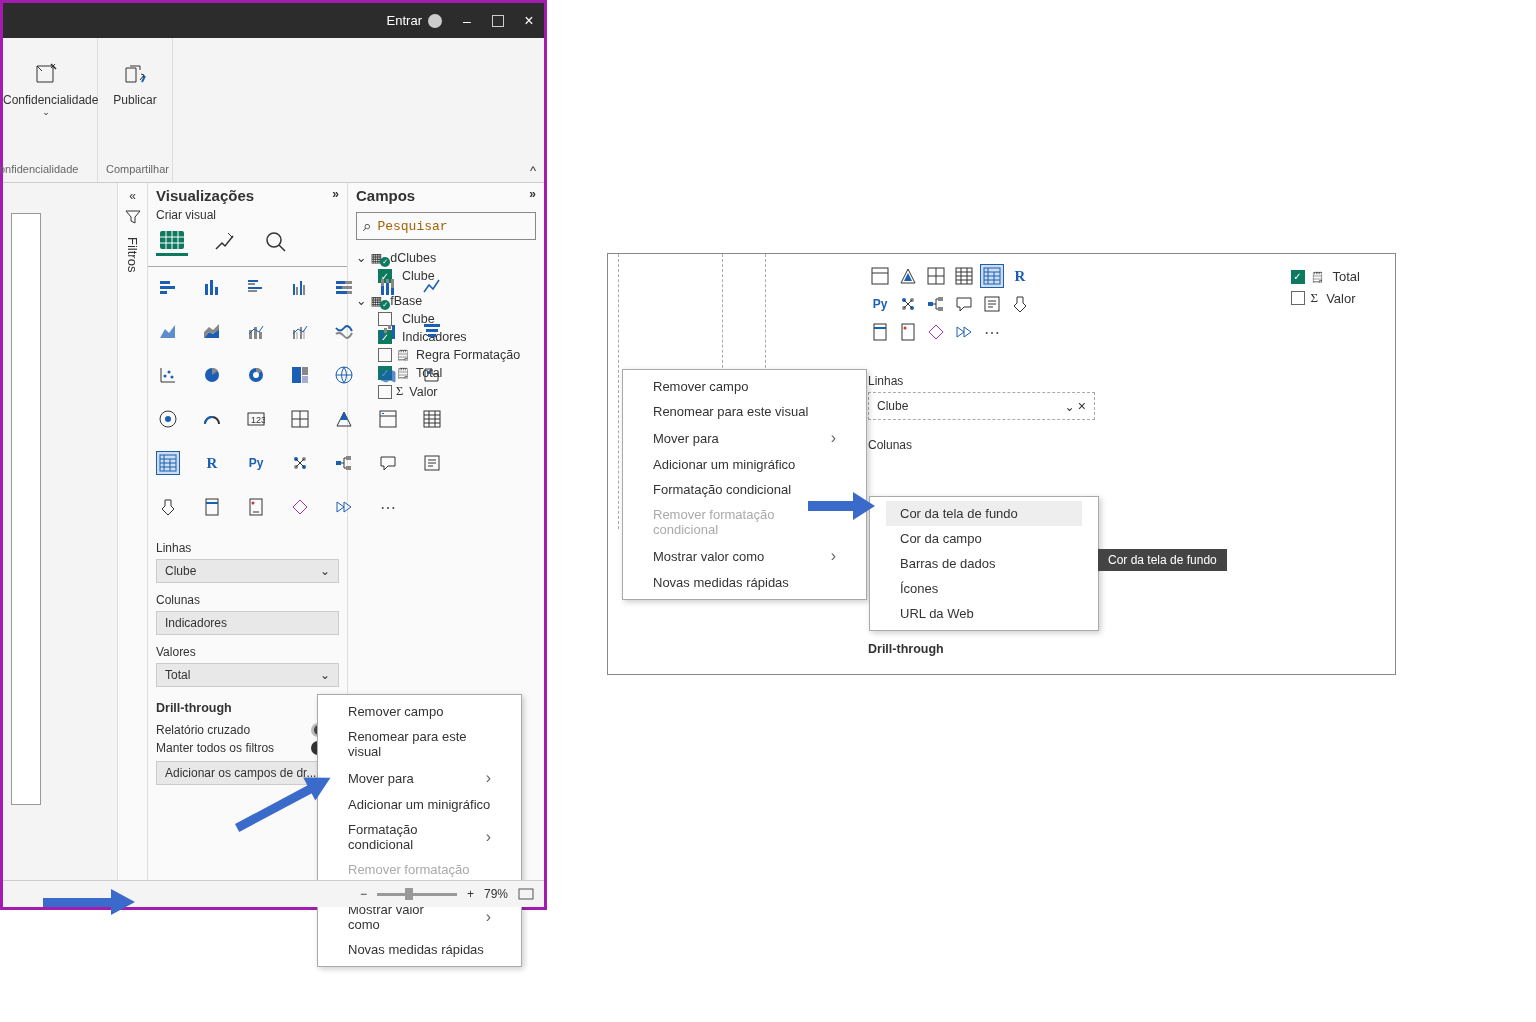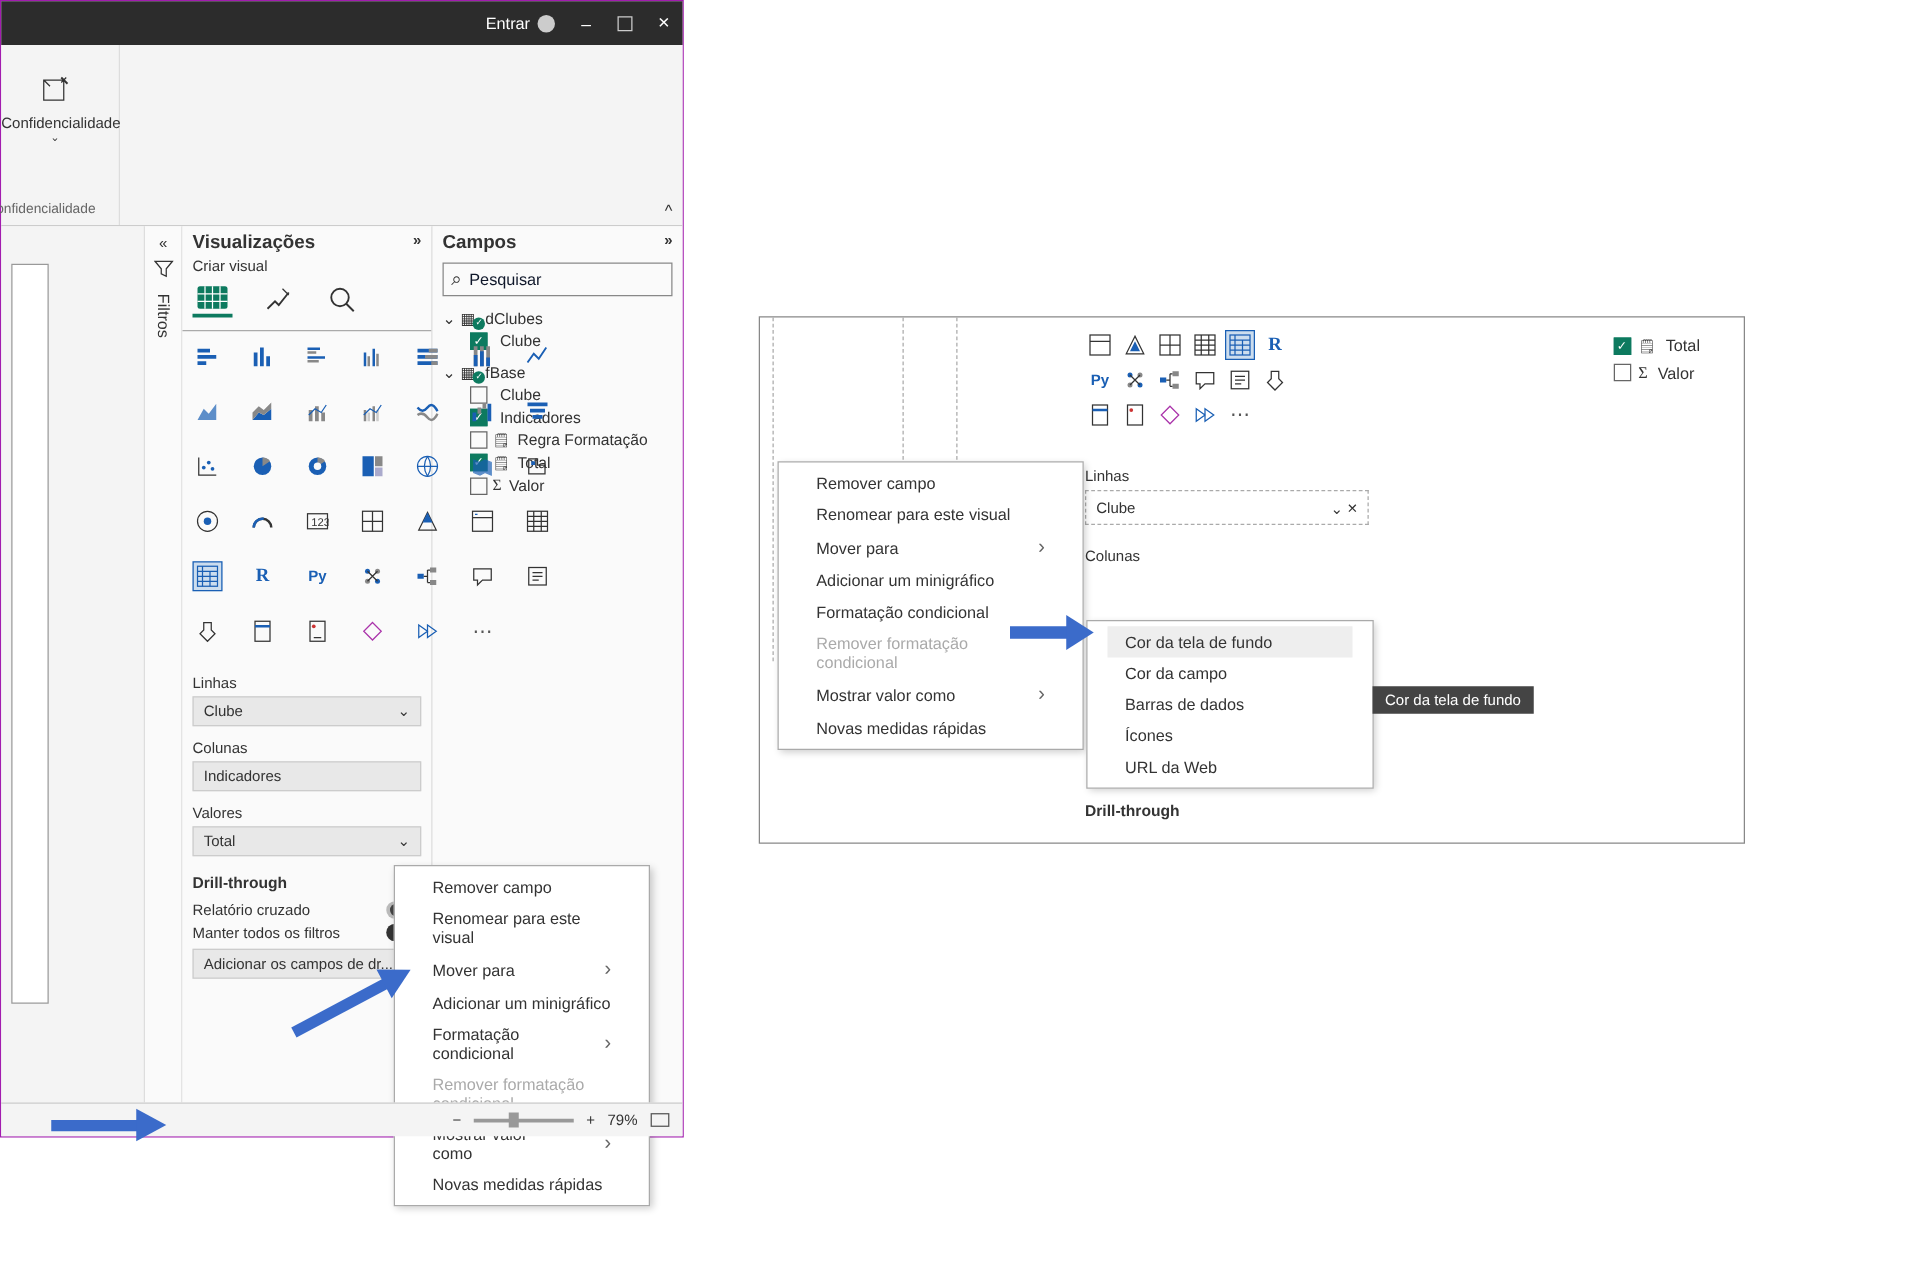--- a/index.html
+++ b/index.html
@@ -1,19 +1,19 @@
 <!DOCTYPE html>
 <html><head>
 <meta charset="utf-8">
 <style>
 * { margin: 0; padding: 0; box-sizing: border-box; font-family: "Segoe UI", sans-serif; }
 body { background: #fff; width: 1536px; height: 1022px; position: relative; font-size: 13px; color: #333; }
 
 
-.shot-left { position: absolute; left: 0; top: 0; width: 547px; height: 910px; border: 1px solid #a21caf; background: #fafafa; }
+.shot-left { position: absolute; left: 0; top: 0; width: 547px; height: 910px; border: 3px solid #a21caf; background: #fafafa; }
 
 
 .titlebar { height: 35px; background: #2c2c2c; display: flex; align-items: center; justify-content: flex-end; padding-right: 8px; gap: 18px; color: #fff; }
 .titlebar .entrar { display: flex; align-items: center; gap: 6px; }
 .titlebar .avatar { width: 14px; height: 14px; border-radius: 50%; background: #ccc; display: inline-block; }
 .titlebar .winbtn { width: 14px; text-align: center; font-size: 14px; }
 .winbtn.max { width: 12px; height: 12px; border: 1px solid #ccc; }
 
 
 .ribbon { height: 145px; background: #f4f4f4; display: flex; align-items: flex-start; border-bottom: 1px solid #ccc; position: relative; }
@@ -140,20 +140,32 @@
           <svg width="26" height="26">
               <path d="M4 4h16v16H4z M4 4l5 5 M18 6l4-4" class="iconbtn"></path>
               <path d="M18 2l5 5" stroke="#333" stroke-width="1.5"></path>
             </svg>
         </div>
         <div><span style="font-size:12px;">Confidencialidade</span></div>
         <div style="font-size:9px;">⌄</div>
       </div>
       <div class="label" style="align-self:flex-start; margin-left:-12px;">Confidencialidade</div>
     </div>
+    <div class="group" style="width:75px;">
+      <div style="text-align:center;">
+        <div class="icon" style="margin:0 auto;">
+          <svg width="30" height="26">
+              <path d="M6 6h10v14H6zM10 4h10v4M20 18l4-5 M24 13l-3-1 M24 13l-1 3" class="iconbtn"></path>
+              <path d="M22 20l3-6" stroke="#1a5fb4" stroke-width="2"></path>
+            </svg>
+        </div>
+        <div><span style="font-size:12px;">Publicar</span></div>
+      </div>
+      <div class="label">Compartilhar</div>
+    </div>
     <div class="chev">^</div>
   </div>
 
   <div class="mainrow">
     <div class="canvas-sliver">
       <div class="dots">···</div>
       <div class="inner"></div>
     </div>
 
     <div class="filtros-tab">
@@ -490,21 +502,21 @@
       </div>
     </div>
 
     <div class="campos-pane">
       <div class="pane-header">
         <span>Campos</span>
         <span style="font-size:12px;">»</span>
       </div>
       <div class="search-box">
         <span class="mag"></span>
-        <span style="color:#0f172a;">Pesquisar</span>
+        <span style="color:#a16207;font-family:Liberation Mono, monospace;">Pesquisar</span>
       </div>
 
       <div class="tree">
         <div class="tree-node">
           <span>⌄</span>
           <span class="tbl-icon badge"></span>
           <span>dClubes</span>
         </div>
         <div class="tree-node tree-child">
           <span class="chk on"></span>

